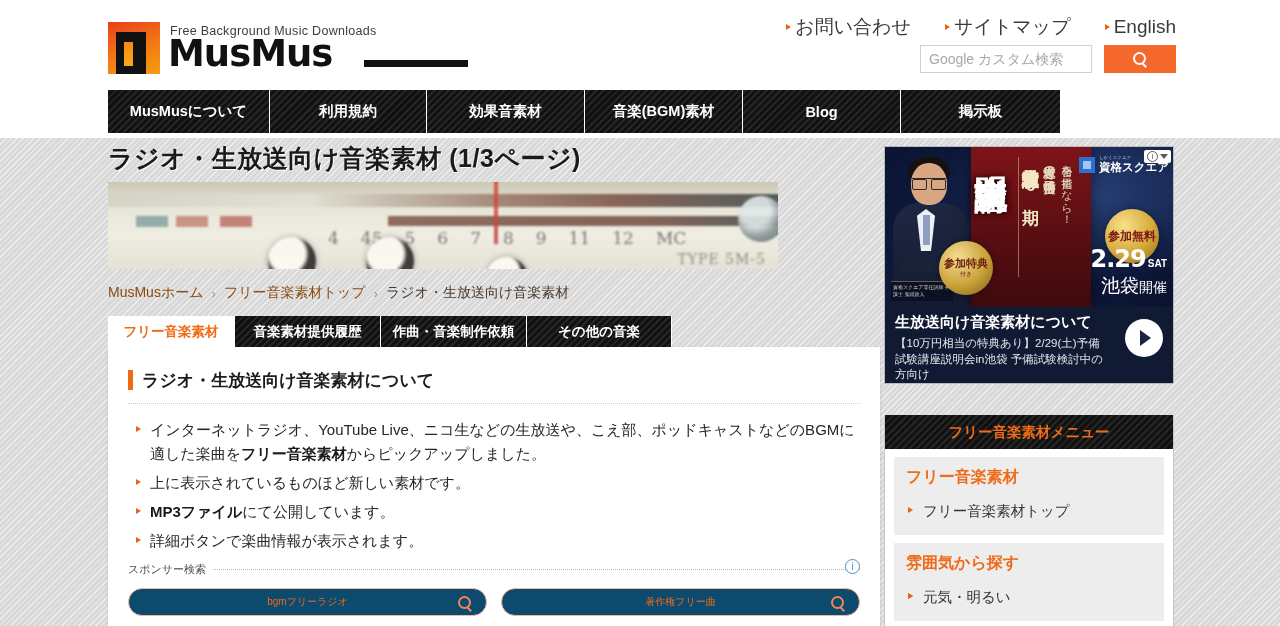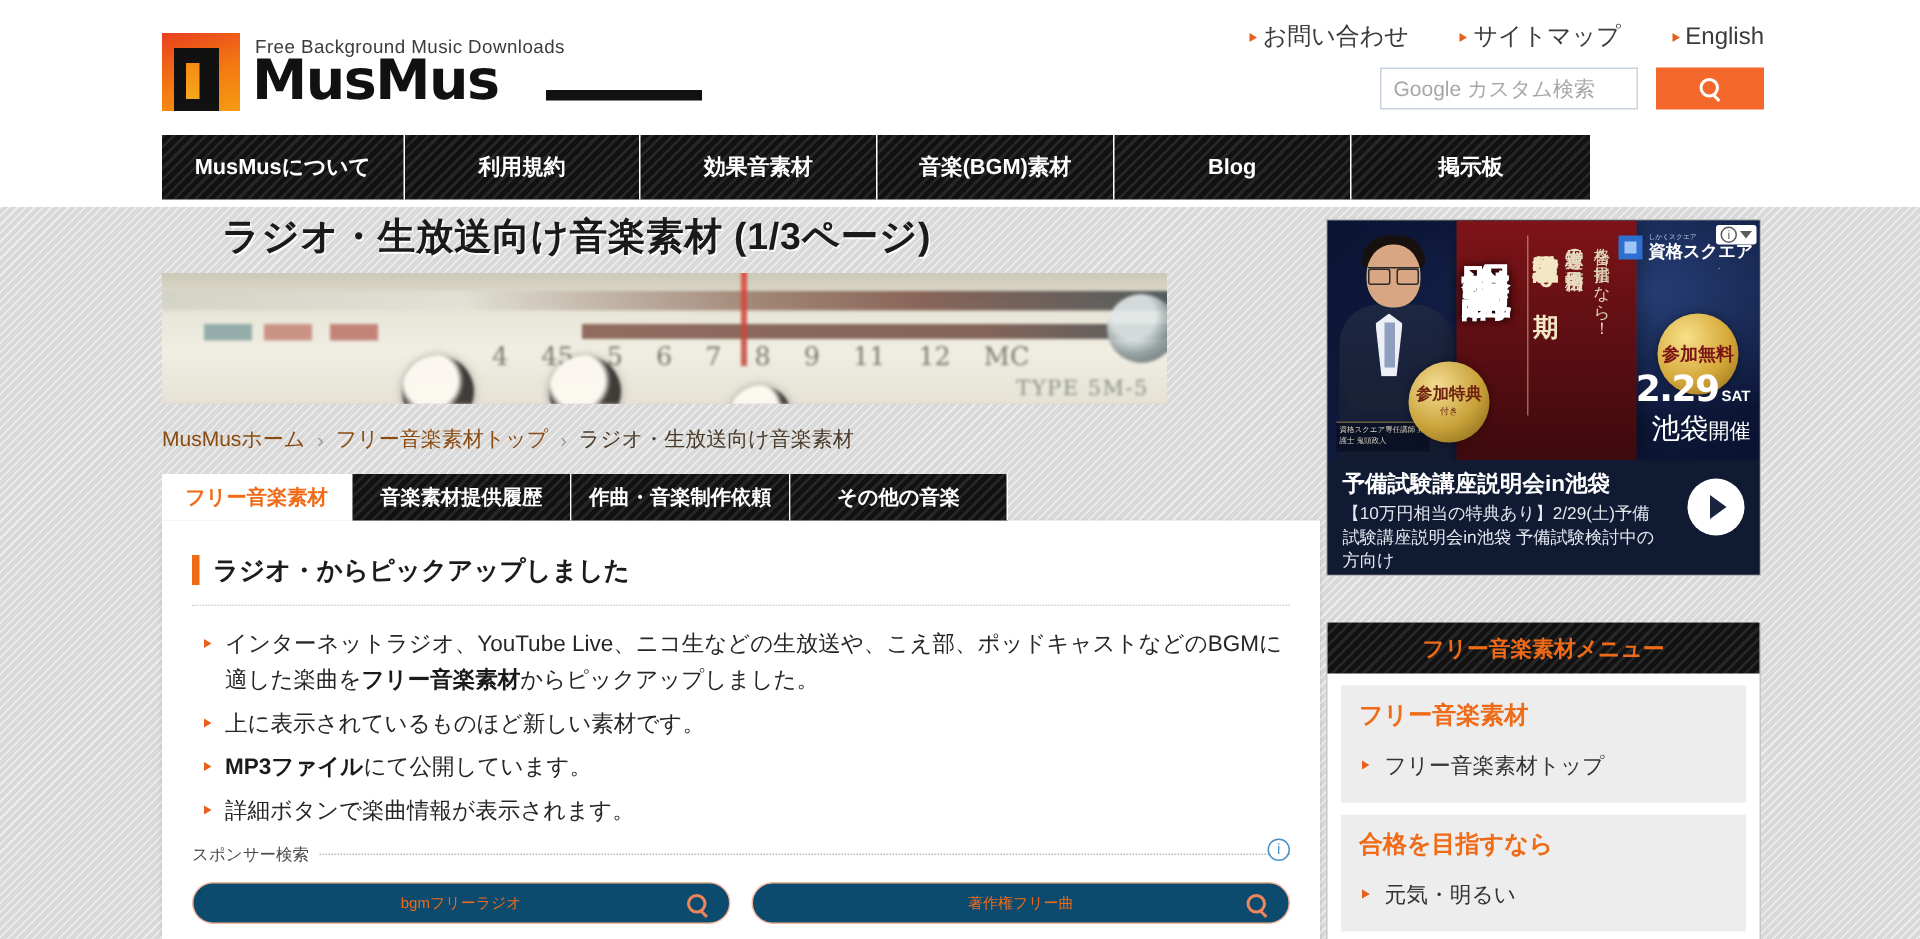--- a/index.html
+++ b/index.html
@@ -97,21 +97,21 @@
     width: 104px; height: 7px;
     background: #111111;
   }
 
   #utility-links {
     position: absolute;
     right: 104px;
     top: 14px;
     display: flex;
     gap: 34px;
-    font-size: 16px;
+    font-size: 19px;
     color: #333;
     white-space: nowrap;
   }
   .util-link { color: #3a3a3a; text-decoration: none; display: inline-flex; align-items: center; gap: 4px; }
   .tri {
     display: inline-block;
     width: 0; height: 0;
     border-left: 5px solid #e8601d;
     border-top: 3.5px solid transparent;
     border-bottom: 3.5px solid transparent;
@@ -217,21 +217,20 @@
   }
 
   #page-title {
     font-size: 25px;
     font-weight: bold;
     color: #1a1a1a;
     letter-spacing: .5px;
     line-height: 1.25;
     text-shadow: 1px 1px 0 rgba(255,255,255,.9);
     white-space: nowrap;
-    margin-left: 40px;
   }
 
   #hero-image {
     margin-top: 8px;
     width: 670px;
     height: 87px;
     overflow: hidden;
     position: relative;
     background: #d7d3c3;
   }
@@ -879,21 +878,21 @@
 
     <div id="tabs">
       <div class="tab tab-w1 active">フリー音楽素材</div>
       <div class="tab tab-w2 stripes-black">音楽素材提供履歴</div>
       <div class="tab tab-w3 stripes-black">作曲・音楽制作依頼</div>
       <div class="tab tab-w4 stripes-black">その他の音楽</div>
     </div>
 
     <div id="panel">
 
-      <div id="section-heading">ラジオ・からピックアップしました</div>
+      <div id="section-heading">ラジオ・生放送向け音楽素材について</div>
 
       <ul id="bullet-list">
         <li>
           <span class="tri-b"></span>
           <span>インターネットラジオ、YouTube Live、ニコ生などの生放送や、こえ部、ポッドキャストなどのBGMに適した楽曲を</span><b>フリー音楽素材</b><span>からピックアップしました。</span>
         </li>
         <li>
           <span class="tri-b"></span>
           <span>上に表示されているものほど新しい素材です。</span>
         </li>
@@ -974,42 +973,42 @@
           <span>池袋</span><span class="kai">開催</span>
         </div>
 
         <div id="ad-badge">
           <span class="i">i</span>
           <span class="chev"></span>
         </div>
       </div>
 
       <div id="ad-text">
-        <div id="ad-headline">予備試験講座説明会in池袋</div>
+        <div id="ad-headline">生放送向け音楽素材について</div>
         <div id="ad-desc">【10万円相当の特典あり】2/29(土)予備試験講座説明会in池袋 予備試験検討中の方向け</div>
 
         <div id="ad-cta">
           <span class="arrow"></span>
         </div>
       </div>
     </div>
 
     <div id="side-menu">
       <div id="side-menu-title" class="stripes-black">フリー音楽素材メニュー</div>
 
       <div class="menu-group">
         <h3>フリー音楽素材</h3>
         <div class="menu-link">
           <span class="tri-m"></span>
           <span>フリー音楽素材トップ</span>
         </div>
       </div>
 
       <div class="menu-group">
-        <h3>合格を目指すなら</h3>
+        <h3>雰囲気から探す</h3>
         <div class="menu-link">
           <span class="tri-m"></span>
         </div>
         <div class="menu-link">
           <span class="tri-m"></span>
           <span>元気・明るい</span>
         </div>
       </div>
     </div>
 

